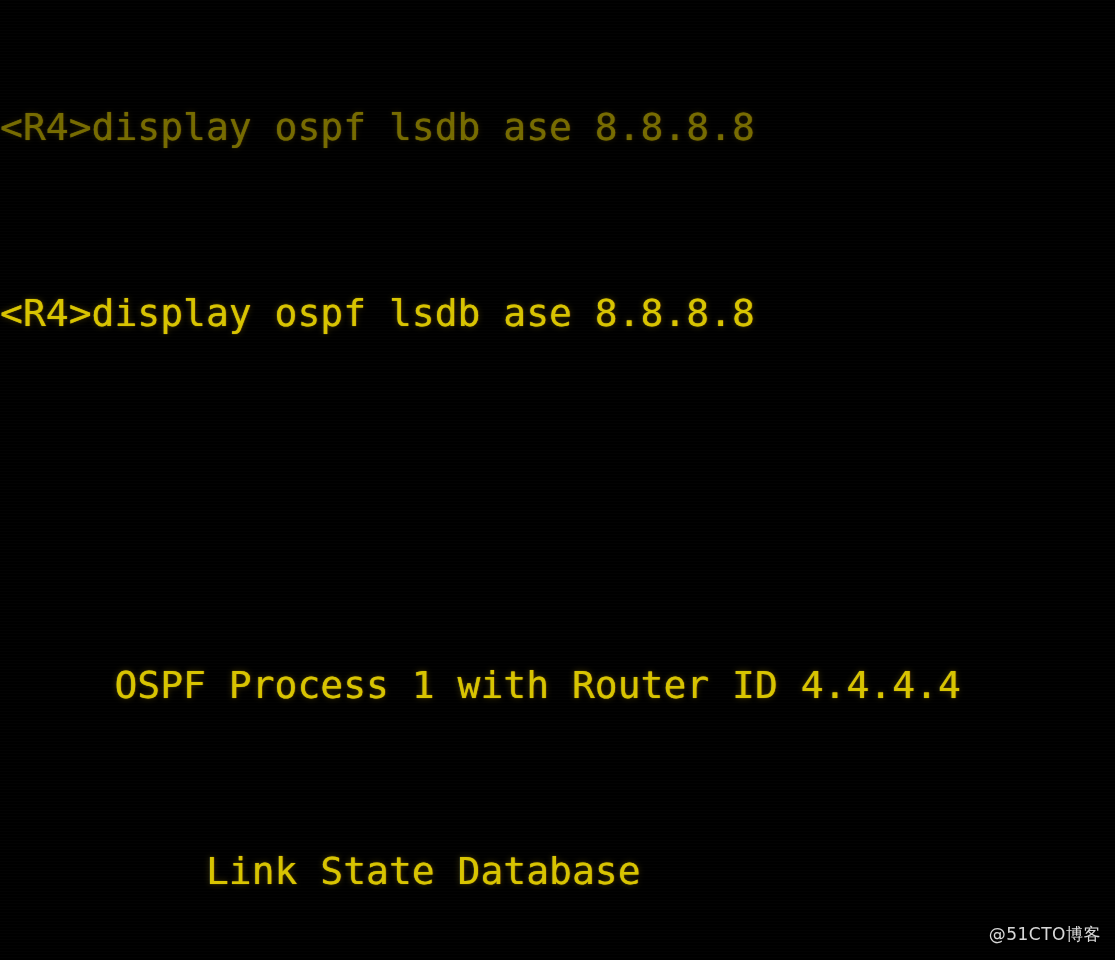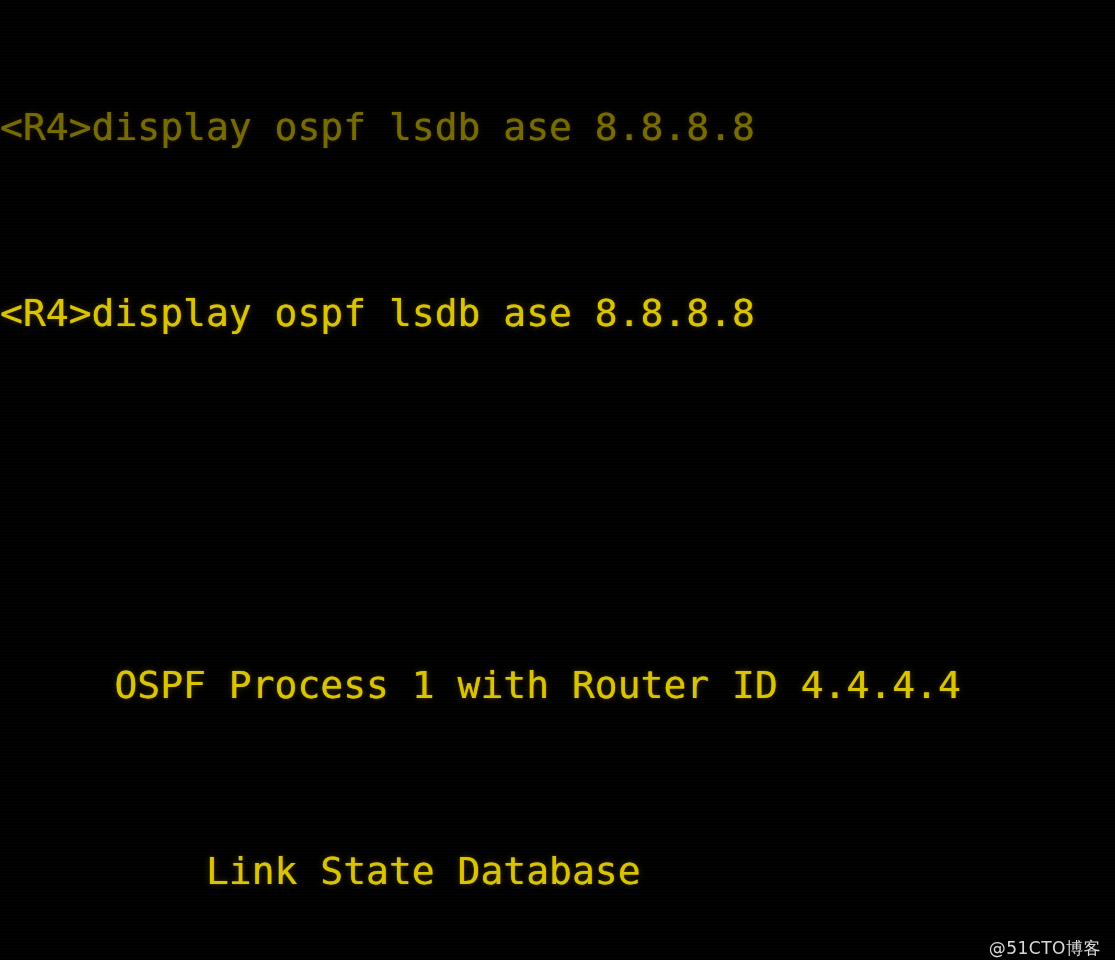--- a/index.html
+++ b/index.html
@@ -63,21 +63,21 @@
         rgba(255,255,255,0.012) 0px,
         rgba(255,255,255,0.012) 1px,
         rgba(0,0,0,0.00) 1px,
         rgba(0,0,0,0.00) 3px
       );
   }
 
   #watermark {
     position: absolute;
     right: 14px;
-    bottom: 0;
+    bottom: 14px;
     font-family: "DejaVu Sans", "Liberation Sans", sans-serif;
     font-size: 17px;
     letter-spacing: 0.5px;
     color: #e9e9e9;
     opacity: 0.93;
     text-shadow: 0 0 3px rgba(0,0,0,0.9);
     white-space: nowrap;
   }
 </style>
 </head>

